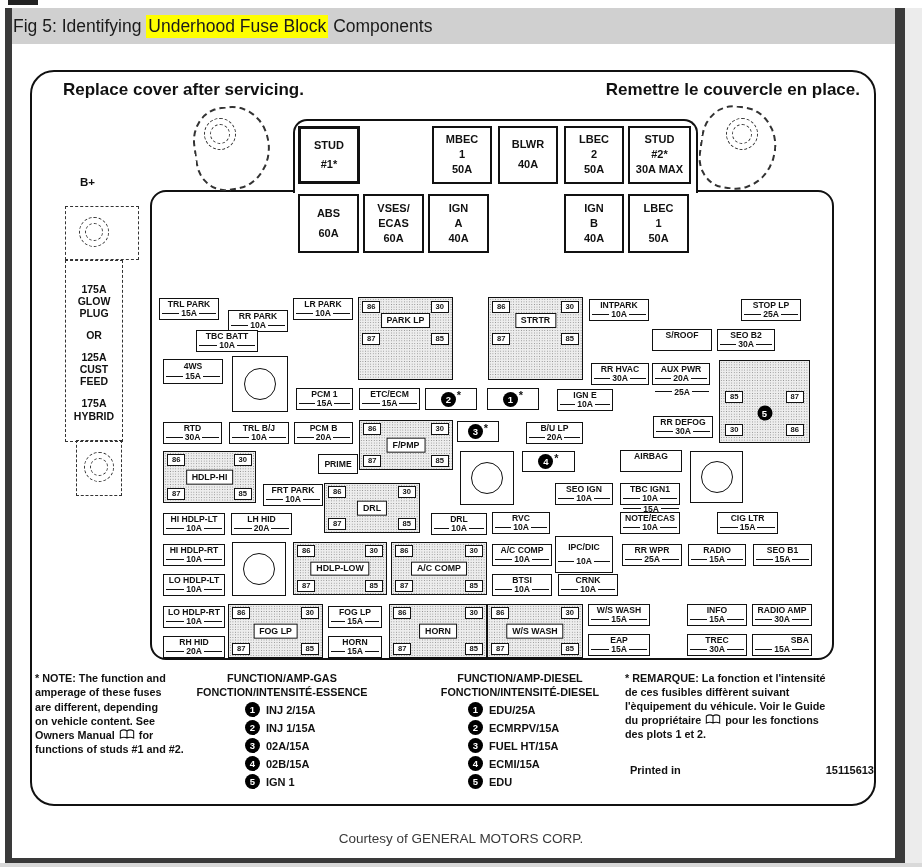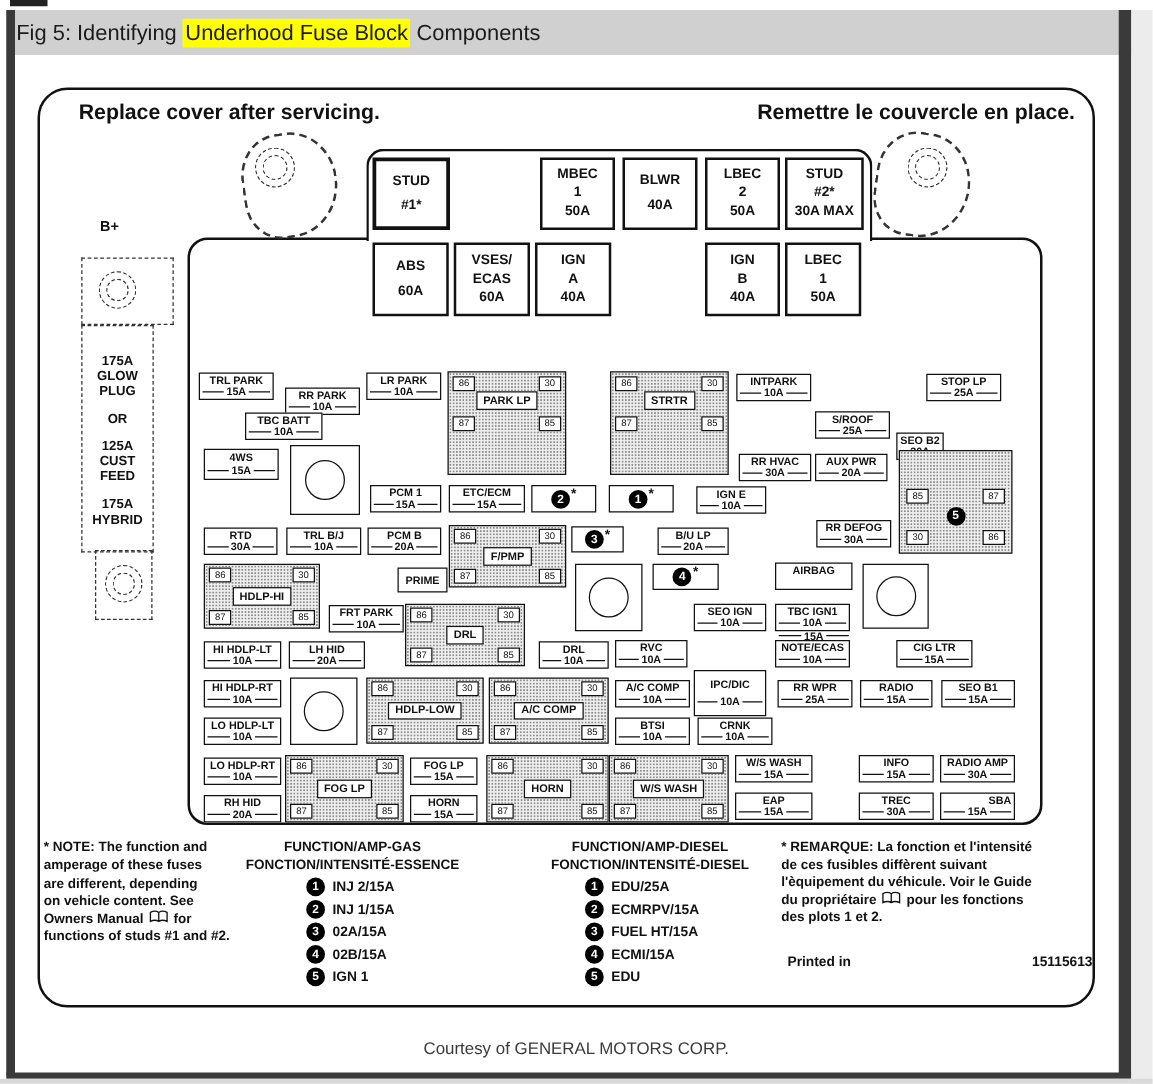--- a/index.html
+++ b/index.html
@@ -30,21 +30,21 @@
   .sideline{white-space:pre-line;margin:0 0 10px}
   
   .bigfuse{position:absolute;border:2px solid #111;background:#fff;display:flex;flex-direction:column;justify-content:space-evenly;align-items:center;font-weight:bold;font-size:11px;line-height:1.05;text-align:center;box-sizing:border-box;z-index:4;padding:3px 1px}
   .bigfuse.thick{border-width:3px}
   .fuse{position:absolute;border:1.6px solid #111;background:#fff;display:flex;flex-direction:column;justify-content:space-evenly;align-items:center;font-weight:bold;font-size:8.6px;box-sizing:border-box;padding:1px 2px;line-height:1;z-index:4;white-space:nowrap}
   .fuse .amp{display:flex;align-items:center;width:100%}
   .amp::before,.amp::after{content:"";flex:1;border-top:1.3px solid #111;height:0;min-width:3px}
   .amp::before{margin-right:2px}.amp::after{margin-left:2px}
   .pbox{position:absolute;border:1.6px solid #111;background:#fff;display:flex;align-items:center;justify-content:center;font-weight:bold;font-size:8.6px;box-sizing:border-box;z-index:4}
   .relay{position:absolute;border:1.8px solid #111;box-sizing:border-box;background-color:#ededed;background-image:radial-gradient(#898989 0.55px,transparent 0.7px);background-size:2.6px 2.6px;z-index:4}
-  .relay .t{position:absolute;border:1.4px solid #111;background:#fff;font-size:7.6px;font-weight:normal;padding:1px 4px;line-height:1}
+  .relay .t{position:absolute;border:1.4px solid #111;background:#fff;font-size:7.6px;font-weight:bold;padding:1px 4px;line-height:1}
   .relay .rlabel{position:absolute;left:50%;transform:translateX(-50%);border:1.4px solid #111;background:#fff;font-size:8.8px;font-weight:bold;padding:1.5px 5px;white-space:nowrap;line-height:1.1}
   .relay .rlabel.mid{top:50%;transform:translate(-50%,-50%)}
   .numc{display:inline-flex;align-items:center;justify-content:center;width:15px;height:15px;border-radius:50%;background:#000;color:#fff;font-size:9.5px;font-weight:bold;flex:0 0 auto}
   .relay .numc{position:absolute;left:50%;transform:translate(-50%,-50%)}
   .badge{position:absolute;border:1.6px solid #111;background:#fff;display:flex;align-items:center;justify-content:center;box-sizing:border-box;gap:1px;z-index:4}
   .badge .star{font-size:11px;font-weight:bold;margin-top:-8px}
   .socket{position:absolute;border:1.7px solid #111;background:#fff;box-sizing:border-box;display:flex;align-items:center;justify-content:center;z-index:4}
   .socket .ring{width:30px;height:30px;border:1.7px solid #111;border-radius:50%}
   
   #note{left:35px;top:671px;width:172px;font-size:10.8px;font-weight:bold;line-height:14.3px}
@@ -236,25 +236,25 @@
         <span class="amp">10A</span>
       </div>
       <div class="fuse" style="left: 741px; top: 299px; width: 60px; height: 22px;">
         <span class="fn">STOP LP</span>
         <span class="amp">25A</span>
       </div>
       <div class="fuse" style="left: 196px; top: 330px; width: 62px; height: 22px;">
         <span class="fn">TBC BATT</span>
         <span class="amp">10A</span>
       </div>
-      <div class="fuse" style="left: 652px; top: 329px; width: 60px; height: 22px;">
+      <div class="fuse" style="left: 652px; top: 329px; width: 60px; height: 22px; gap: 48px;">
         <span class="fn">S/ROOF</span>
         <span class="amp">25A</span>
       </div>
-      <div class="fuse" style="left: 717px; top: 346px; width: 38px; height: 22px; text-align: right;">
+      <div class="fuse" style="left: 717px; top: 329px; width: 58px; height: 22px; text-align: right;">
         <span class="fn">SEO B2</span>
         <span class="amp">30A</span>
       </div>
       <div class="fuse" style="left: 163px; top: 359px; width: 60px; height: 25px;">
         <span class="fn">4WS</span>
         <span class="amp">15A</span>
       </div>
       <div class="fuse" style="left: 591px; top: 363px; width: 58px; height: 22px;">
         <span class="fn">RR HVAC</span>
         <span class="amp">30A</span>

